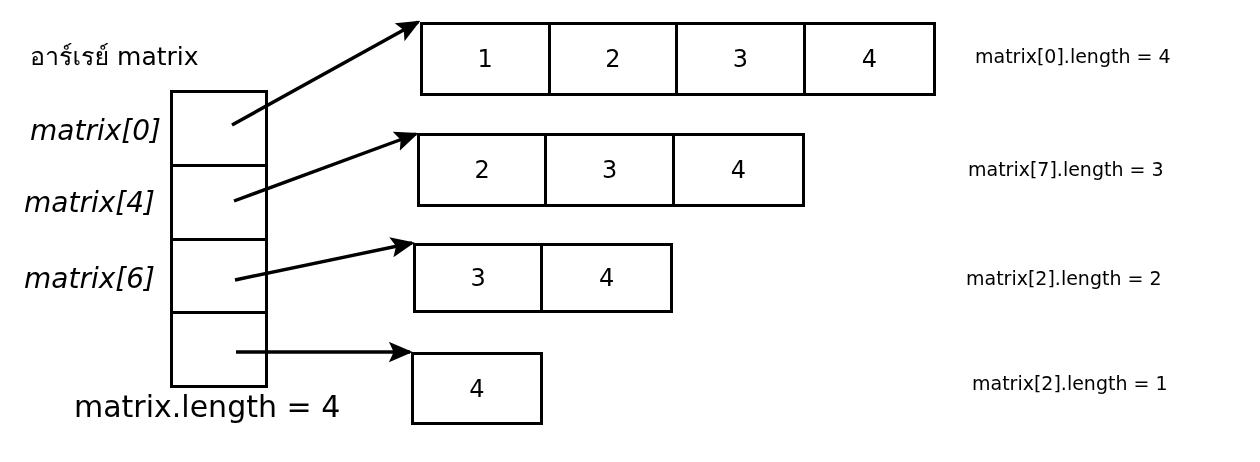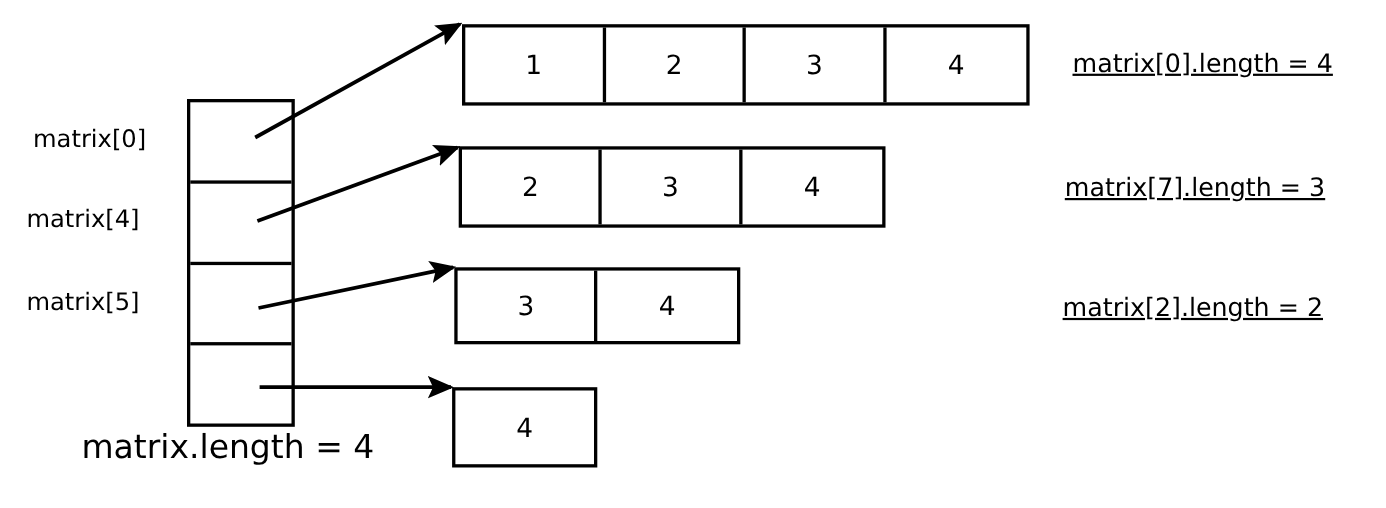--- a/index.html
+++ b/index.html
@@ -21,22 +21,22 @@
 
   
   .txt {
     position: absolute;
     white-space: nowrap;
     color: #000;
     font-weight: 400;
     line-height: 1;
   }
   .title-text   { font-size: 25px; }
-  .row-label    { font-size: 22px; }
-  .len-label    { font-size: 23px; text-decoration: underline; }
+  .row-label    { font-size: 28px; font-style: italic; }
+  .len-label    { font-size: 19px; }
   .total-label  { font-size: 30px; }
 
   
   #index-column {
     position: absolute;
     left: 170px;
     top: 90px;
     width: 98px;
     height: 298px;
     border: 3px solid #000;
@@ -100,24 +100,25 @@
   #length-label-0     { left: 975px; top: 47px; }
   #length-label-1     { left: 968px; top: 160px; }
   #length-label-2     { left: 966px; top: 269px; text-align: right; }
   #length-label-3     { left: 972px; top: 374px; }
 </style>
 </head>
 <body>
 
 <div id="canvas">
 
+  <div class="txt title-text" id="title-label">อาร์เรย์ matrix</div>
 
   <div class="txt row-label" id="row-label-0">matrix[0]</div>
   <div class="txt row-label" id="row-label-1">matrix[4]</div>
-  <div class="txt row-label" id="row-label-2">matrix[5]</div>
+  <div class="txt row-label" id="row-label-2">matrix[6]</div>
 
   <div id="index-column">
     <div class="index-cell"></div>
     <div class="index-cell"></div>
     <div class="index-cell"></div>
     <div class="index-cell"></div>
   </div>
 
   <div class="txt total-label" id="total-length-label">matrix.length  =  4</div>
 
@@ -139,20 +140,21 @@
     <div class="data-cell">4</div>
   </div>
 
   <div class="data-row" id="data-row-3">
     <div class="data-cell">4</div>
   </div>
 
   <div class="txt len-label" id="length-label-0">matrix[0].length  =  4</div>
   <div class="txt len-label" id="length-label-1">matrix[7].length = 3</div>
   <div class="txt len-label" id="length-label-2">matrix[2].length  = 2</div>
+  <div class="txt len-label" id="length-label-3">matrix[2].length = 1</div>
 
   <svg id="arrow-layer" viewBox="0 0 1260 462">
     <defs>
       <marker id="arrowhead" markerWidth="7" markerHeight="7" refX="6.2" refY="3" orient="auto" markerUnits="strokeWidth">
         <path d="M0,0 L7,3 L0,6 L1.4,3 z" fill="#000"></path>
       </marker>
     </defs>
     <g id="arrow-group" stroke="#000" stroke-width="3.4" fill="none">
         <line x1="232" y1="125" x2="418" y2="22" marker-end="url(#arrowhead)"></line>
         <line x1="234" y1="201" x2="416" y2="134" marker-end="url(#arrowhead)"></line>

